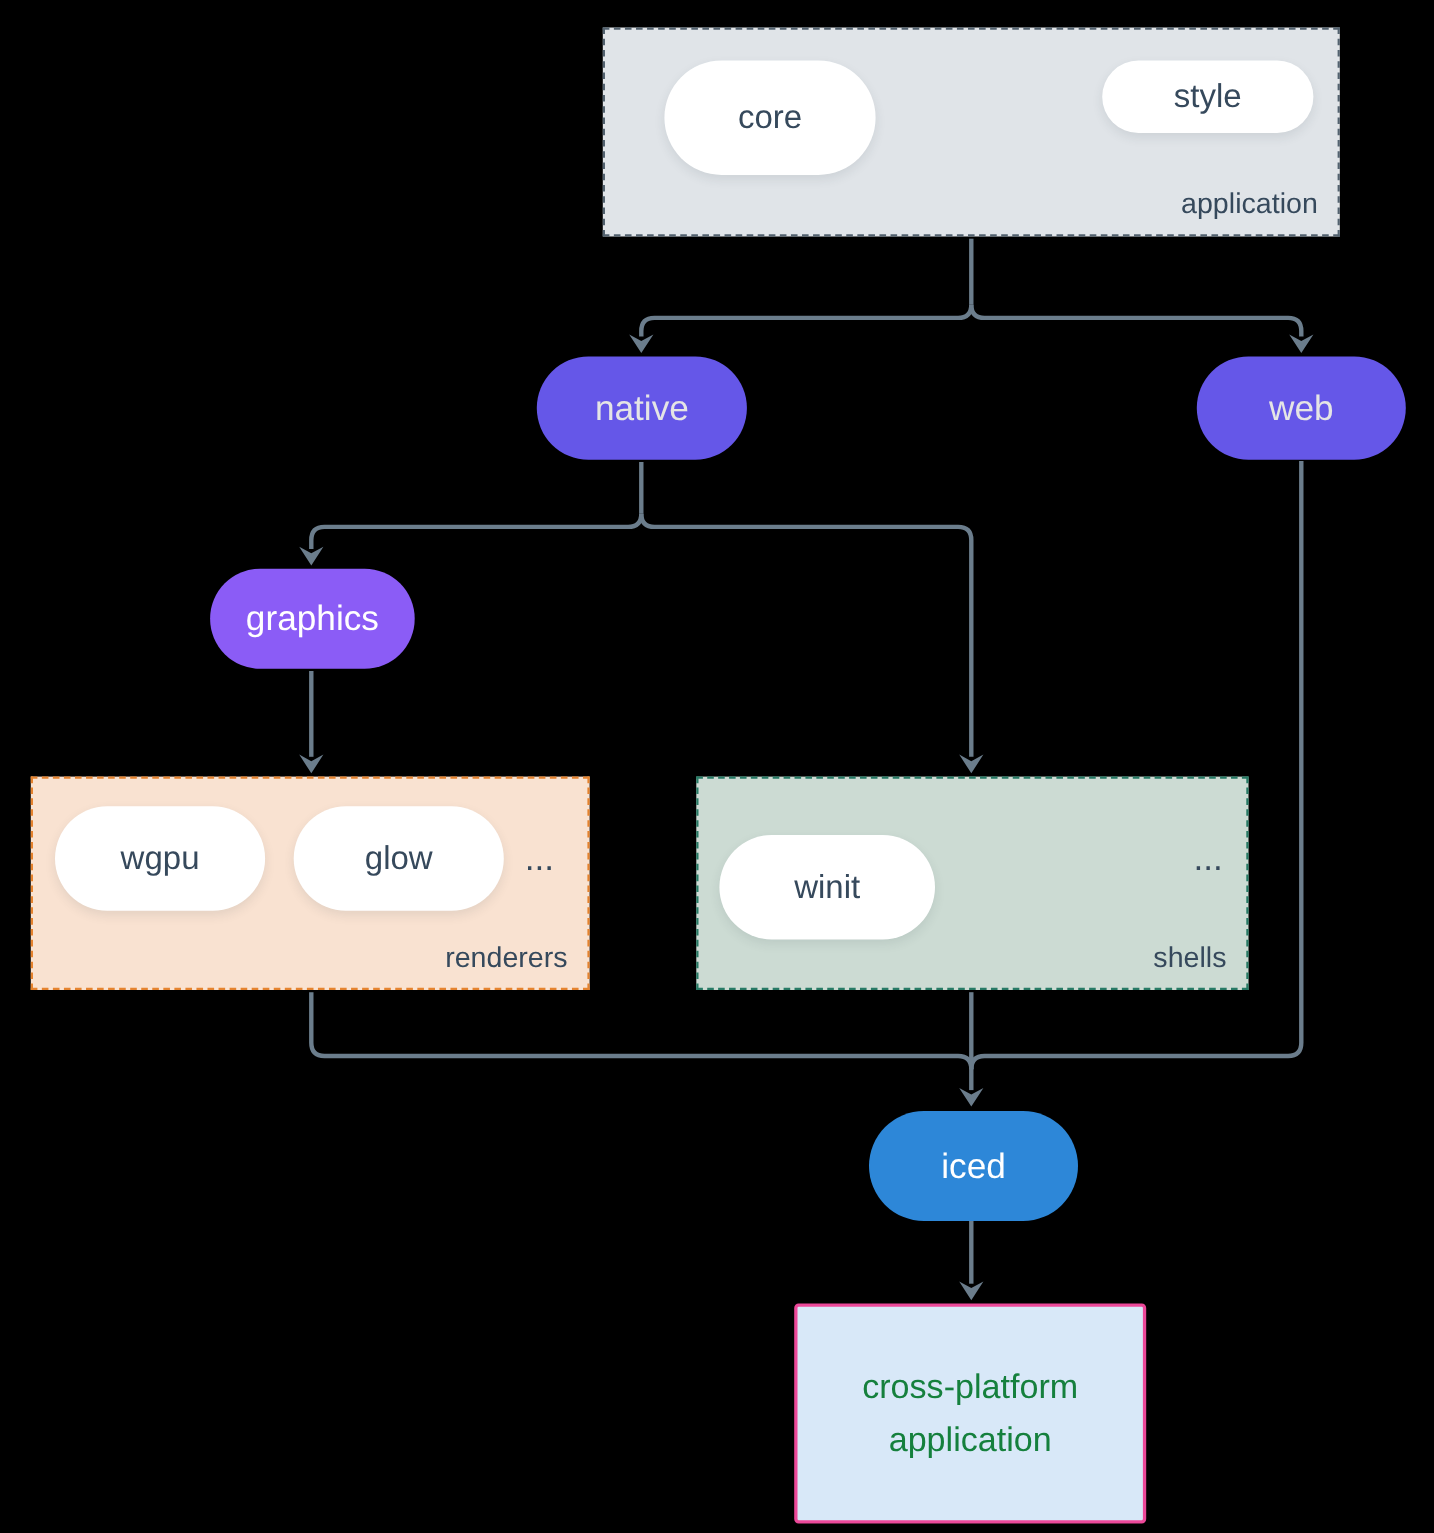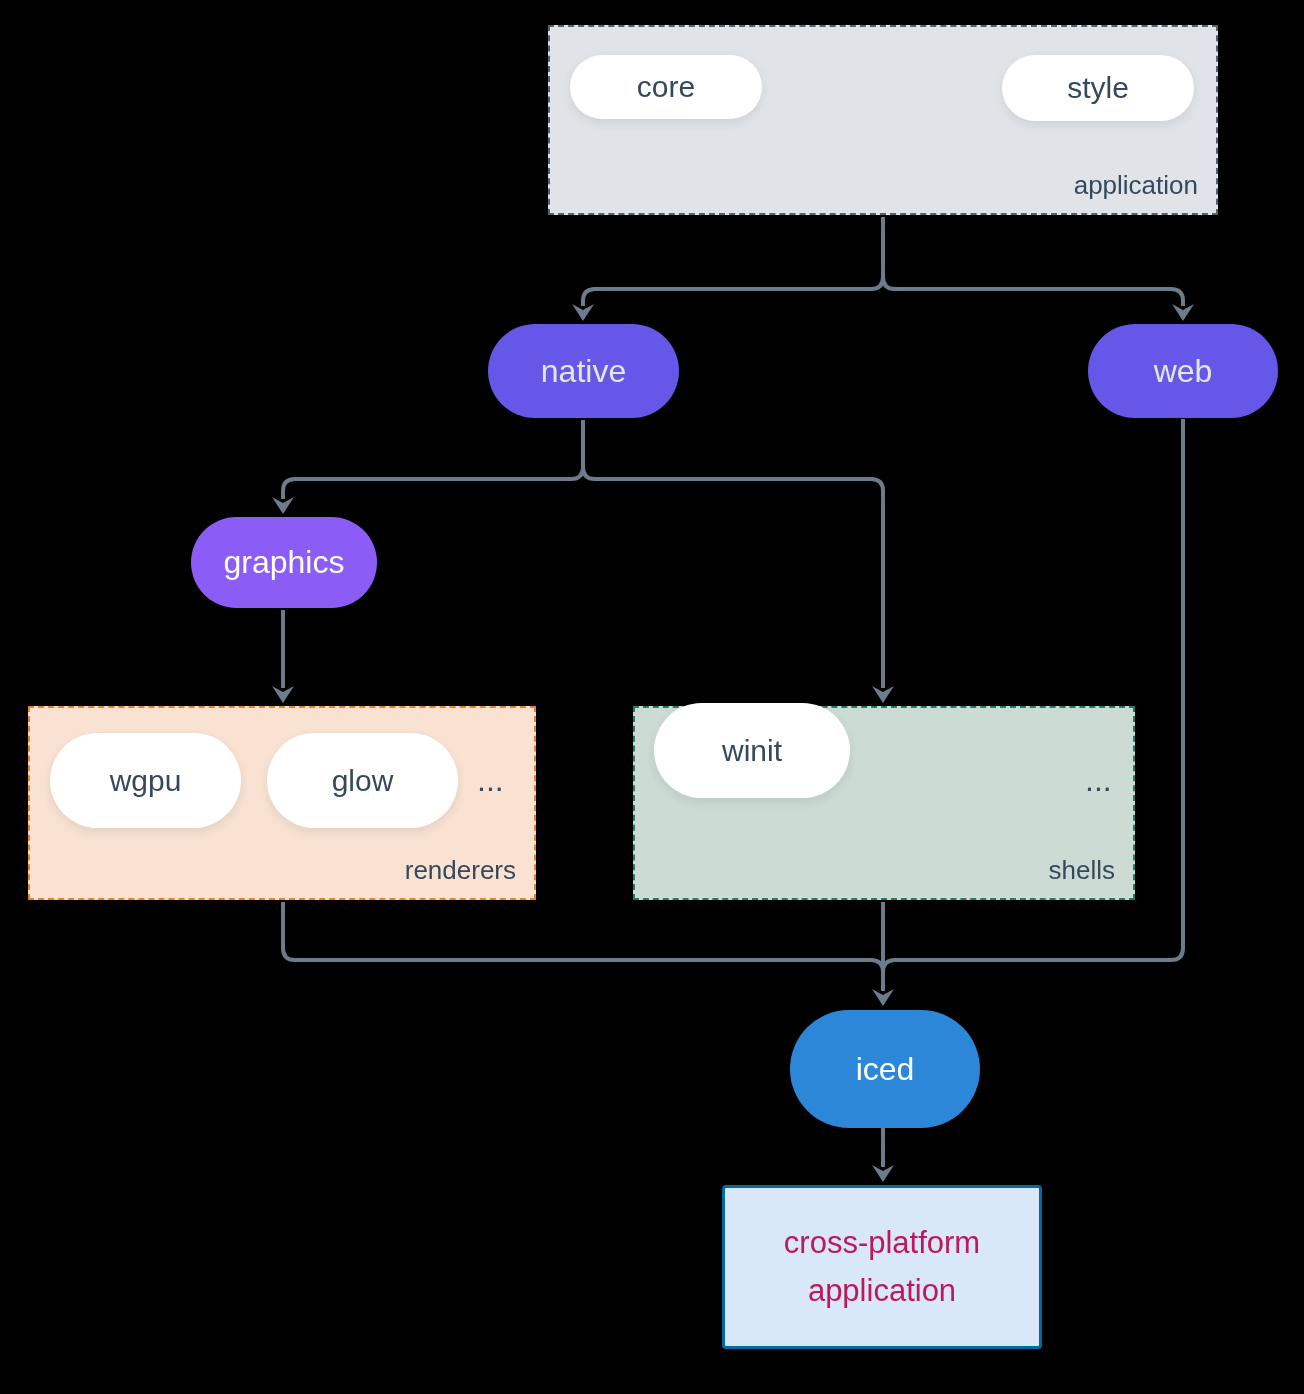--- a/index.html
+++ b/index.html
@@ -63,49 +63,49 @@
   }
   .pill-purple { background: #6557e8; color: #e5e5e5; }
   .pill-orange { background: #8b5cf6; color: #ffffff; }
   .pill-blue   { background: #2d87d8; color: #ffffff; }
   .ellipsis {
     position: absolute;
     font-size: 32px;
     color: #36495c;
   }
   
-  .p-core    { left: 570px; top: 55px;  width: 192px; height: 64px; }
+  .p-core    { left: 604px; top: 55px;  width: 192px; height: 104px; }
   .p-futures { left: 790px; top: 55px;  width: 192px; height: 86px; }
   .p-style   { left: 1002px; top: 55px; width: 192px; height: 66px; }
   
   .p-native   { left: 488px;  top: 324px;  width: 191px; height: 94px; font-size: 32px; }
   .p-web      { left: 1088px; top: 324px;  width: 190px; height: 94px; font-size: 32px; }
   .p-graphics { left: 191px;  top: 517px;  width: 186px; height: 91px; font-size: 32px; }
-  .p-iced     { left: 790px;  top: 1010px; width: 190px; height: 118px; font-size: 32px; }
+  .p-iced     { left: 790px;  top: 1010px; width: 190px; height: 100px; font-size: 32px; }
   
   .p-wgpu { left: 50px;  top: 733px; width: 191px; height: 95px; }
   .p-glow { left: 267px; top: 733px; width: 191px; height: 95px; }
   .e-renderers { left: 477px; top: 762px; }
   
-  .p-winit  { left: 654px; top: 703px; width: 196px; height: 95px; }
+  .p-winit  { left: 654px; top: 759px; width: 196px; height: 95px; }
   .p-glutin { left: 873px; top: 733px; width: 192px; height: 95px; }
   .e-shells { left: 1085px; top: 762px; }
   
   .app-box {
     position: absolute;
-    left: 722px; top: 1185px; width: 320px; height: 164px;
+    left: 722px; top: 1185px; width: 320px; height: 200px;
     box-sizing: border-box;
     background: #d8e8f8;
-    border: 3px solid #0369a1;
+    border: 3px solid #ec4899;
     border-radius: 4px;
     display: flex;
     flex-direction: column;
     align-items: center;
     justify-content: center;
-    color: #be185d;
+    color: #15803d;
     font-size: 31px;
     line-height: 1.55;
   }
 </style>
 </head>
 <body>
 
 <div id="stage">
 
   <svg id="connectors" viewBox="0 0 1304 1394" xmlns="http://www.w3.org/2000/svg">

